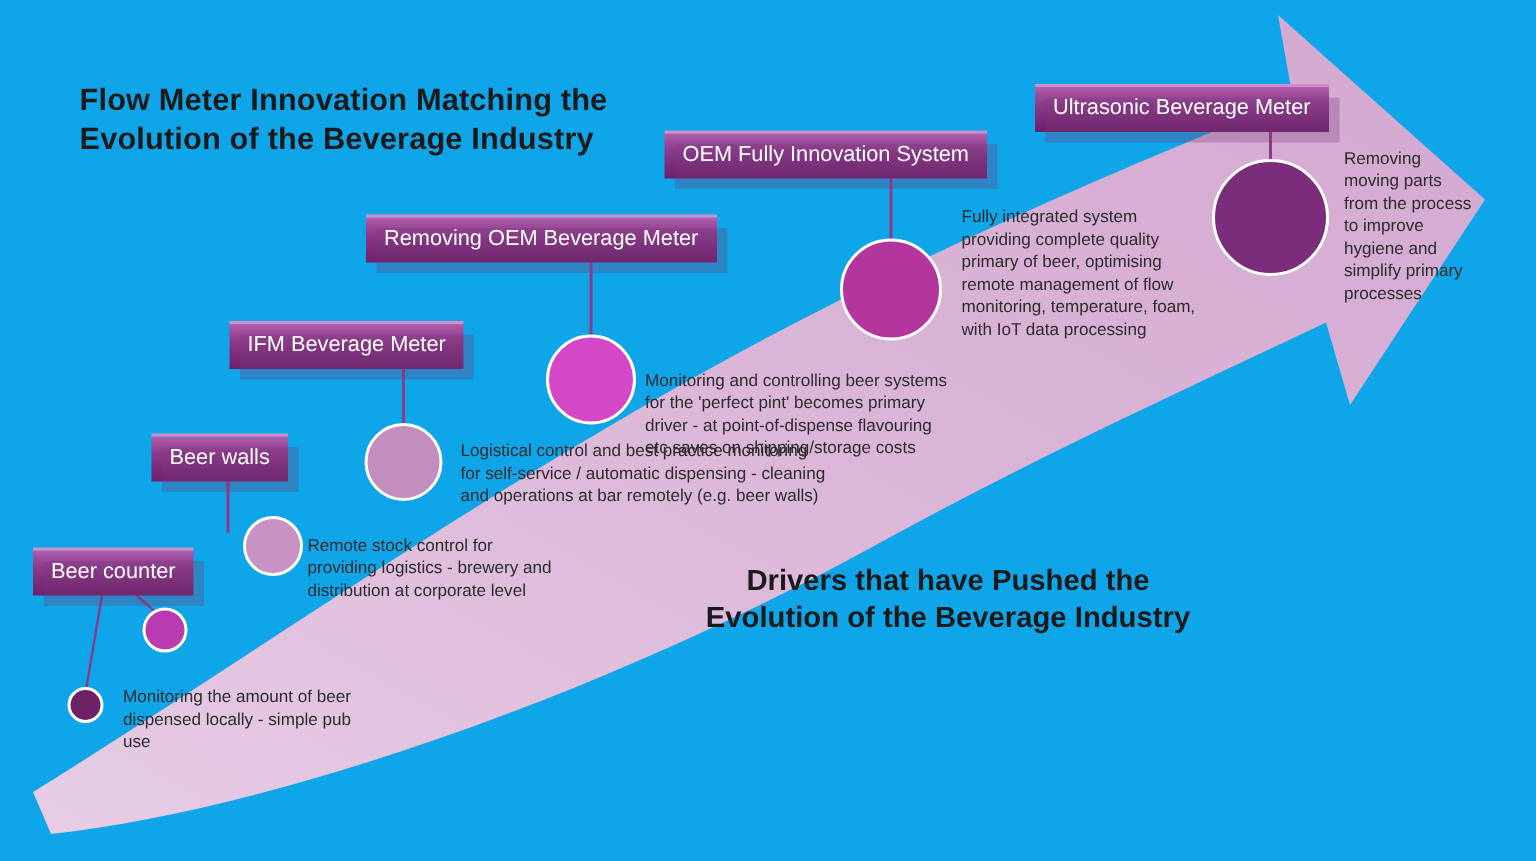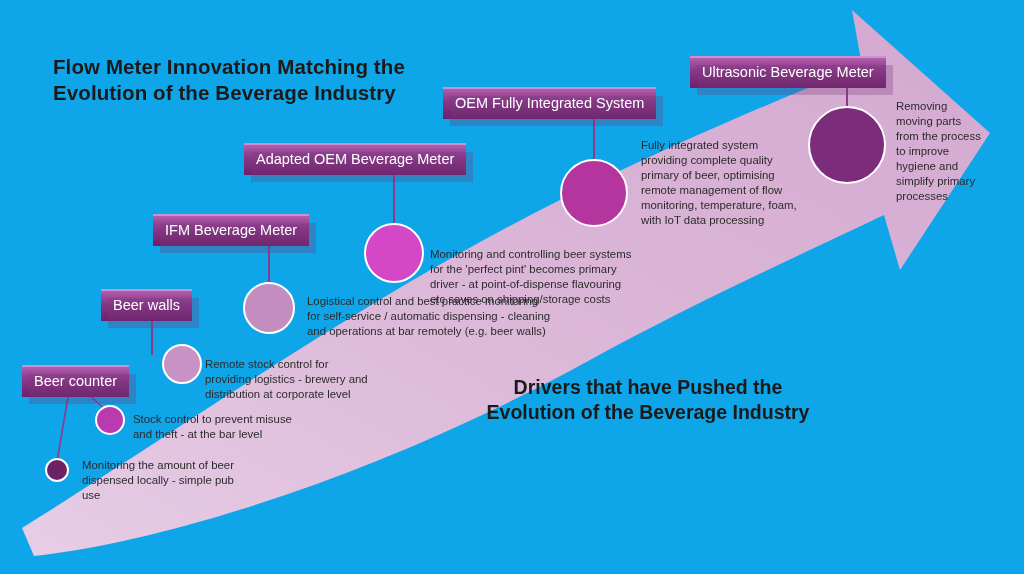--- a/index.html
+++ b/index.html
@@ -35,21 +35,21 @@
     line-height: 1.28;
     white-space: pre-line;
   }
   #main-title {
     left: 53px;
     top: 54px;
     font-size: 20.5px;
     letter-spacing: 0.1px;
   }
   #sub-title {
-    left: 478px;
+    left: 462px;
     top: 375px;
     font-size: 19.5px;
     text-align: center;
     width: 340px;
   }
 
   
   .badge {
     position: absolute;
     color: #ffffff;
@@ -144,46 +144,44 @@
     <line x1="78" y1="385" x2="108" y2="412" stroke="#8e3a8c" stroke-width="1.6"></line>
     <line x1="70" y1="385" x2="57" y2="462" stroke="#8e3a8c" stroke-width="1.6"></line>
   </svg>
 
   <div class="node" style="left:45px; top:458px; width:24px; height:24px; background:#6e2266;"></div>
   <div class="desc" style="left:82px; top:458px; width:210px;">Monitoring the amount of beer
 dispensed locally - simple pub
 use</div>
 
   <div class="node" style="left:95px; top:405px; width:30px; height:30px; background:#b83cb0;"></div>
-  <div class="desc" style="left:133px; top:412px; width:220px;">Stock control to prevent misuse
-and theft - at the bar level</div>
 
   <div class="badge" style="left:101px; top:289px;">Beer walls</div>
   <div class="stem" style="left:151px; top:318px; height:37px;"></div>
   <div class="node" style="left:162px; top:344px; width:40px; height:40px; background:#c892c4;"></div>
   <div class="desc" style="left:205px; top:357px; width:215px;">Remote stock control for
 providing logistics - brewery and
 distribution at corporate level</div>
 
   <div class="badge" style="left:153px; top:214px;">IFM Beverage Meter</div>
   <div class="stem" style="left:268px; top:243px; height:48px;"></div>
   <div class="node" style="left:243px; top:282px; width:52px; height:52px; background:#c48dc0;"></div>
   <div class="desc" style="left:307px; top:294px; width:290px;">Logistical control and best practice monitoring
 for self-service / automatic dispensing - cleaning
 and operations at bar remotely (e.g. beer walls)</div>
 
-  <div class="badge" style="left:244px; top:143px;">Adapted OEM Beverage Meter</div>
+  <div class="badge" style="left:244px; top:143px;">Removing OEM Beverage Meter</div>
   <div class="stem" style="left:393px; top:172px; height:56px;"></div>
   <div class="node" style="left:364px; top:223px; width:60px; height:60px; background:#d447c6;"></div>
   <div class="desc" style="left:430px; top:247px; width:240px;">Monitoring and controlling beer systems
 for the 'perfect pint' becomes primary
 driver - at point-of-dispense flavouring
 etc saves on shipping/storage costs</div>
 
-  <div class="badge" style="left:443px; top:87px;">OEM Fully Integrated System</div>
+  <div class="badge" style="left:443px; top:87px;">OEM Fully Innovation System</div>
   <div class="stem" style="left:593px; top:116px; height:48px;"></div>
   <div class="node" style="left:560px; top:159px; width:68px; height:68px; background:#b5359f;"></div>
   <div class="desc" style="left:641px; top:138px; width:185px;">Fully integrated system
 providing complete quality
 primary of beer, optimising
 remote management of flow
 monitoring, temperature, foam,
 with IoT data processing</div>
 
   <div class="badge" style="left:690px; top:36px;margin-top:20px;">Ultrasonic Beverage Meter</div>

